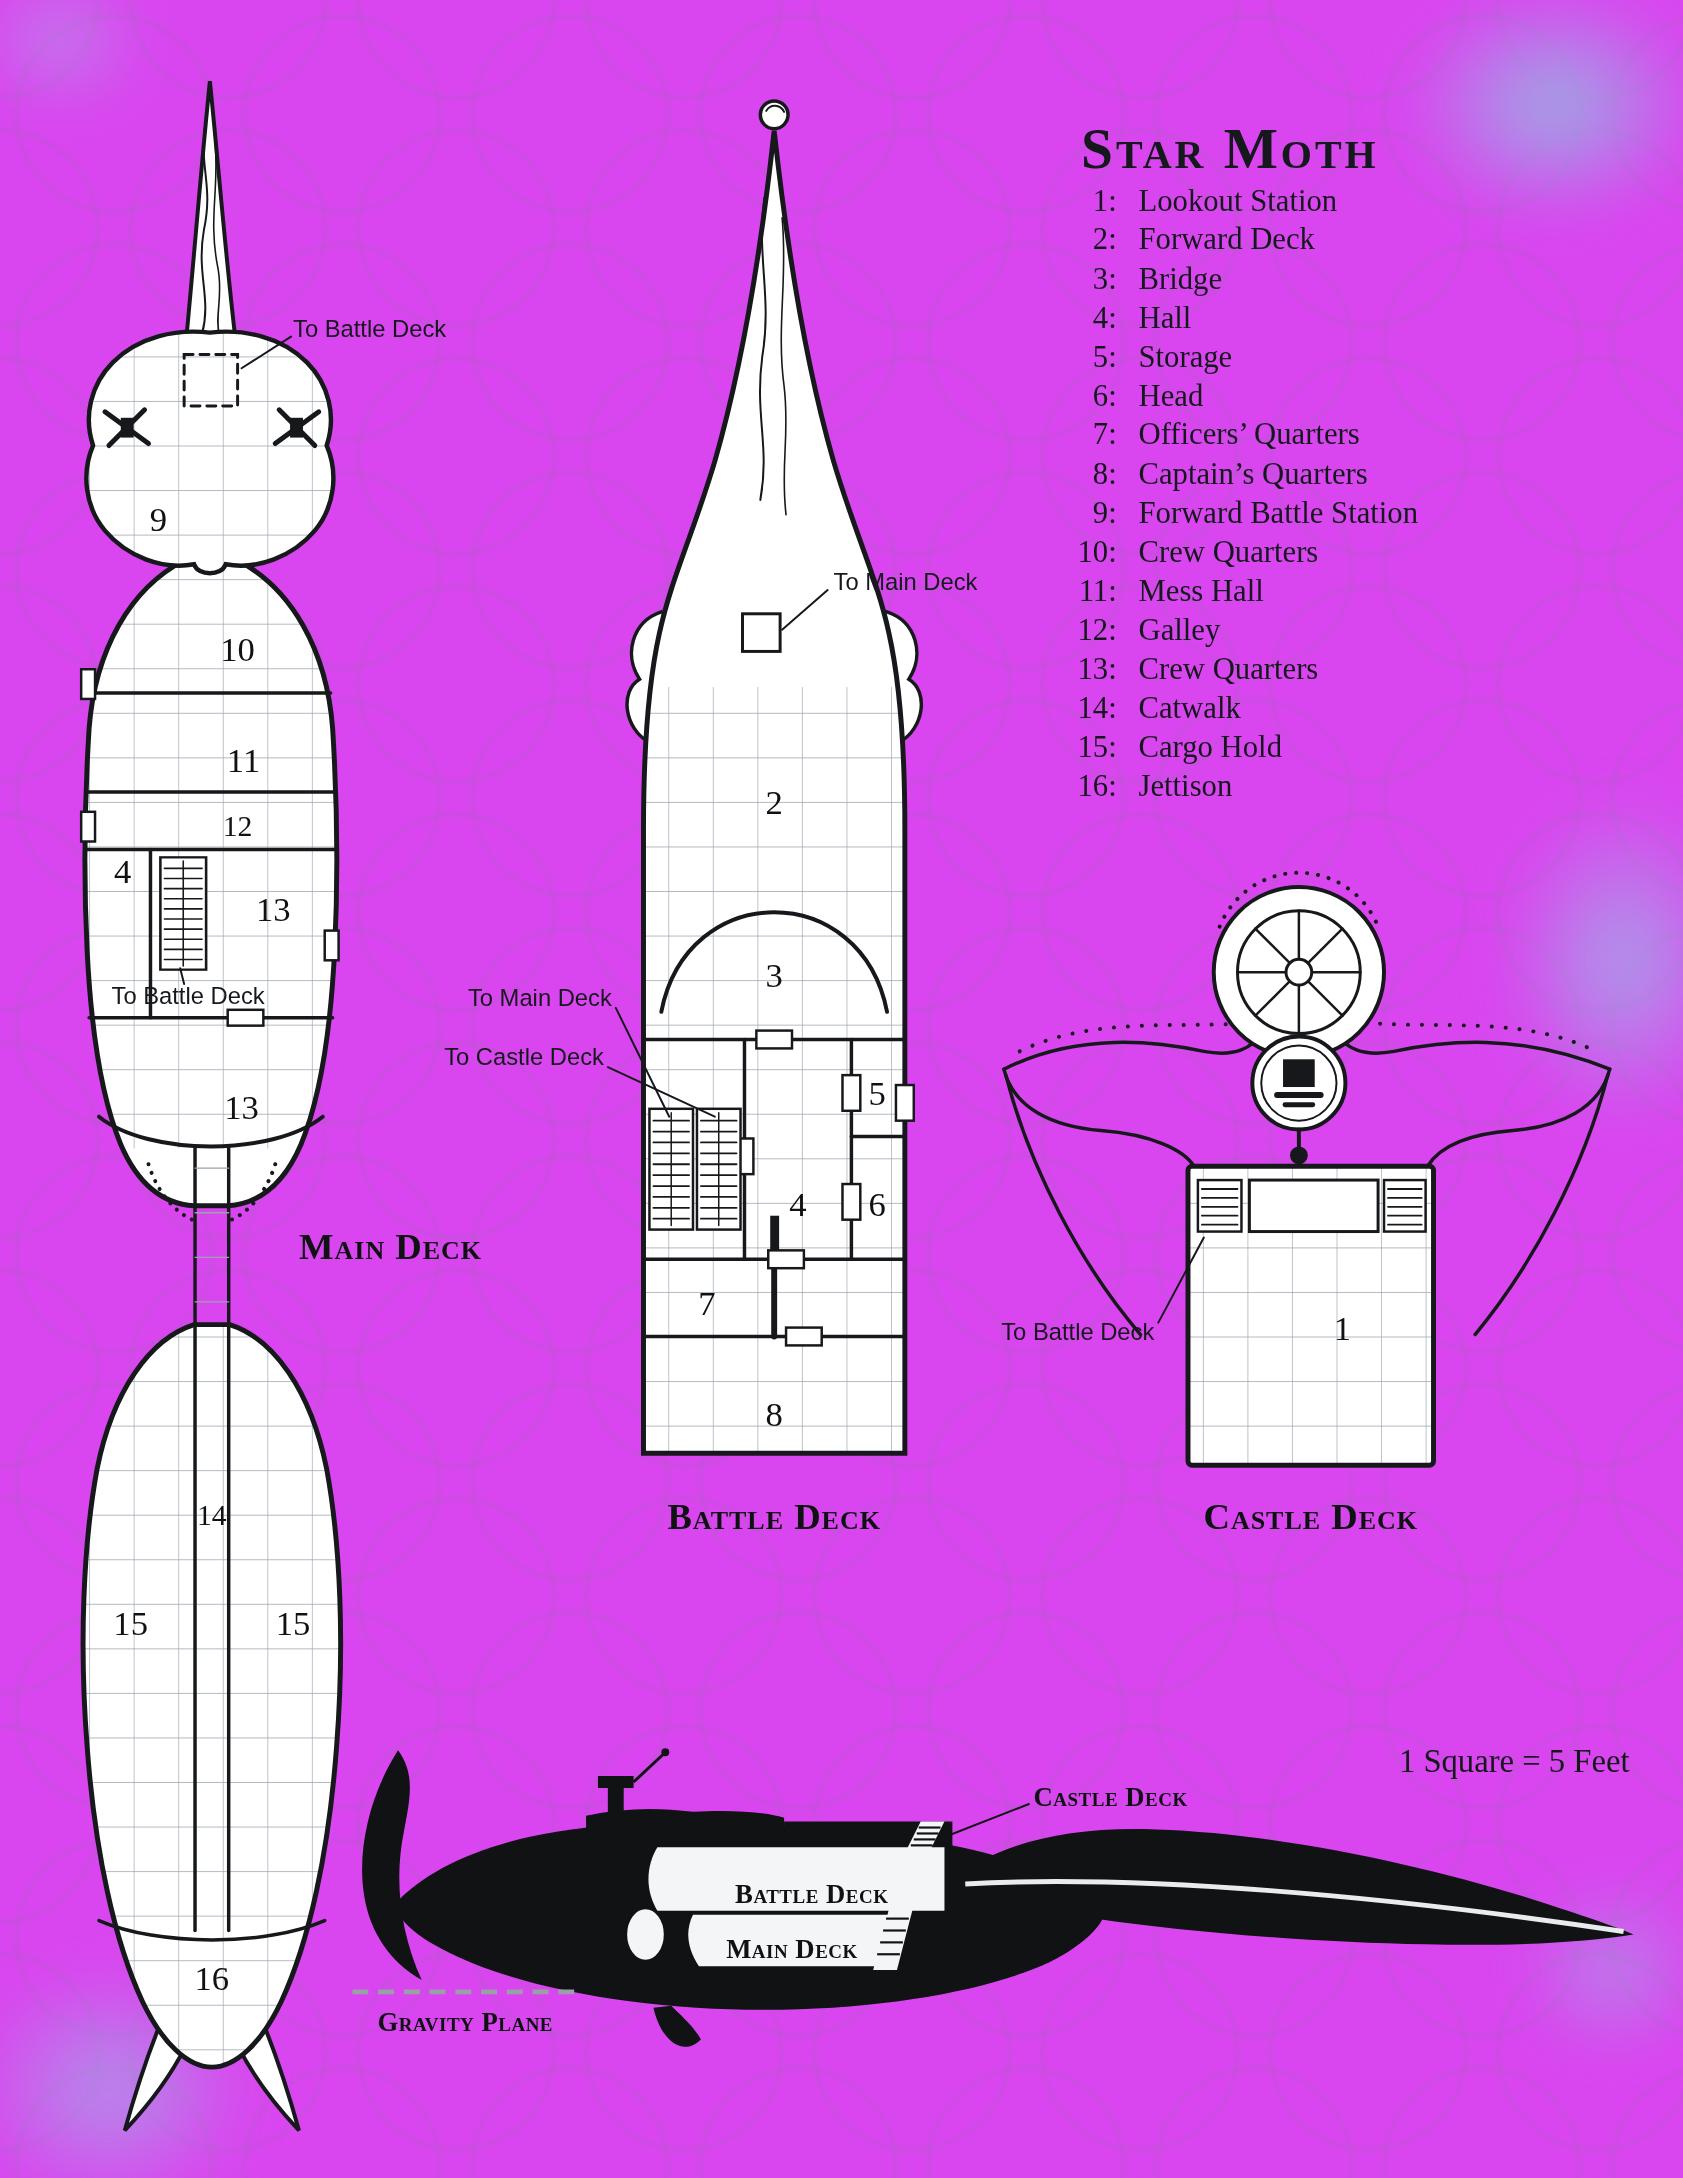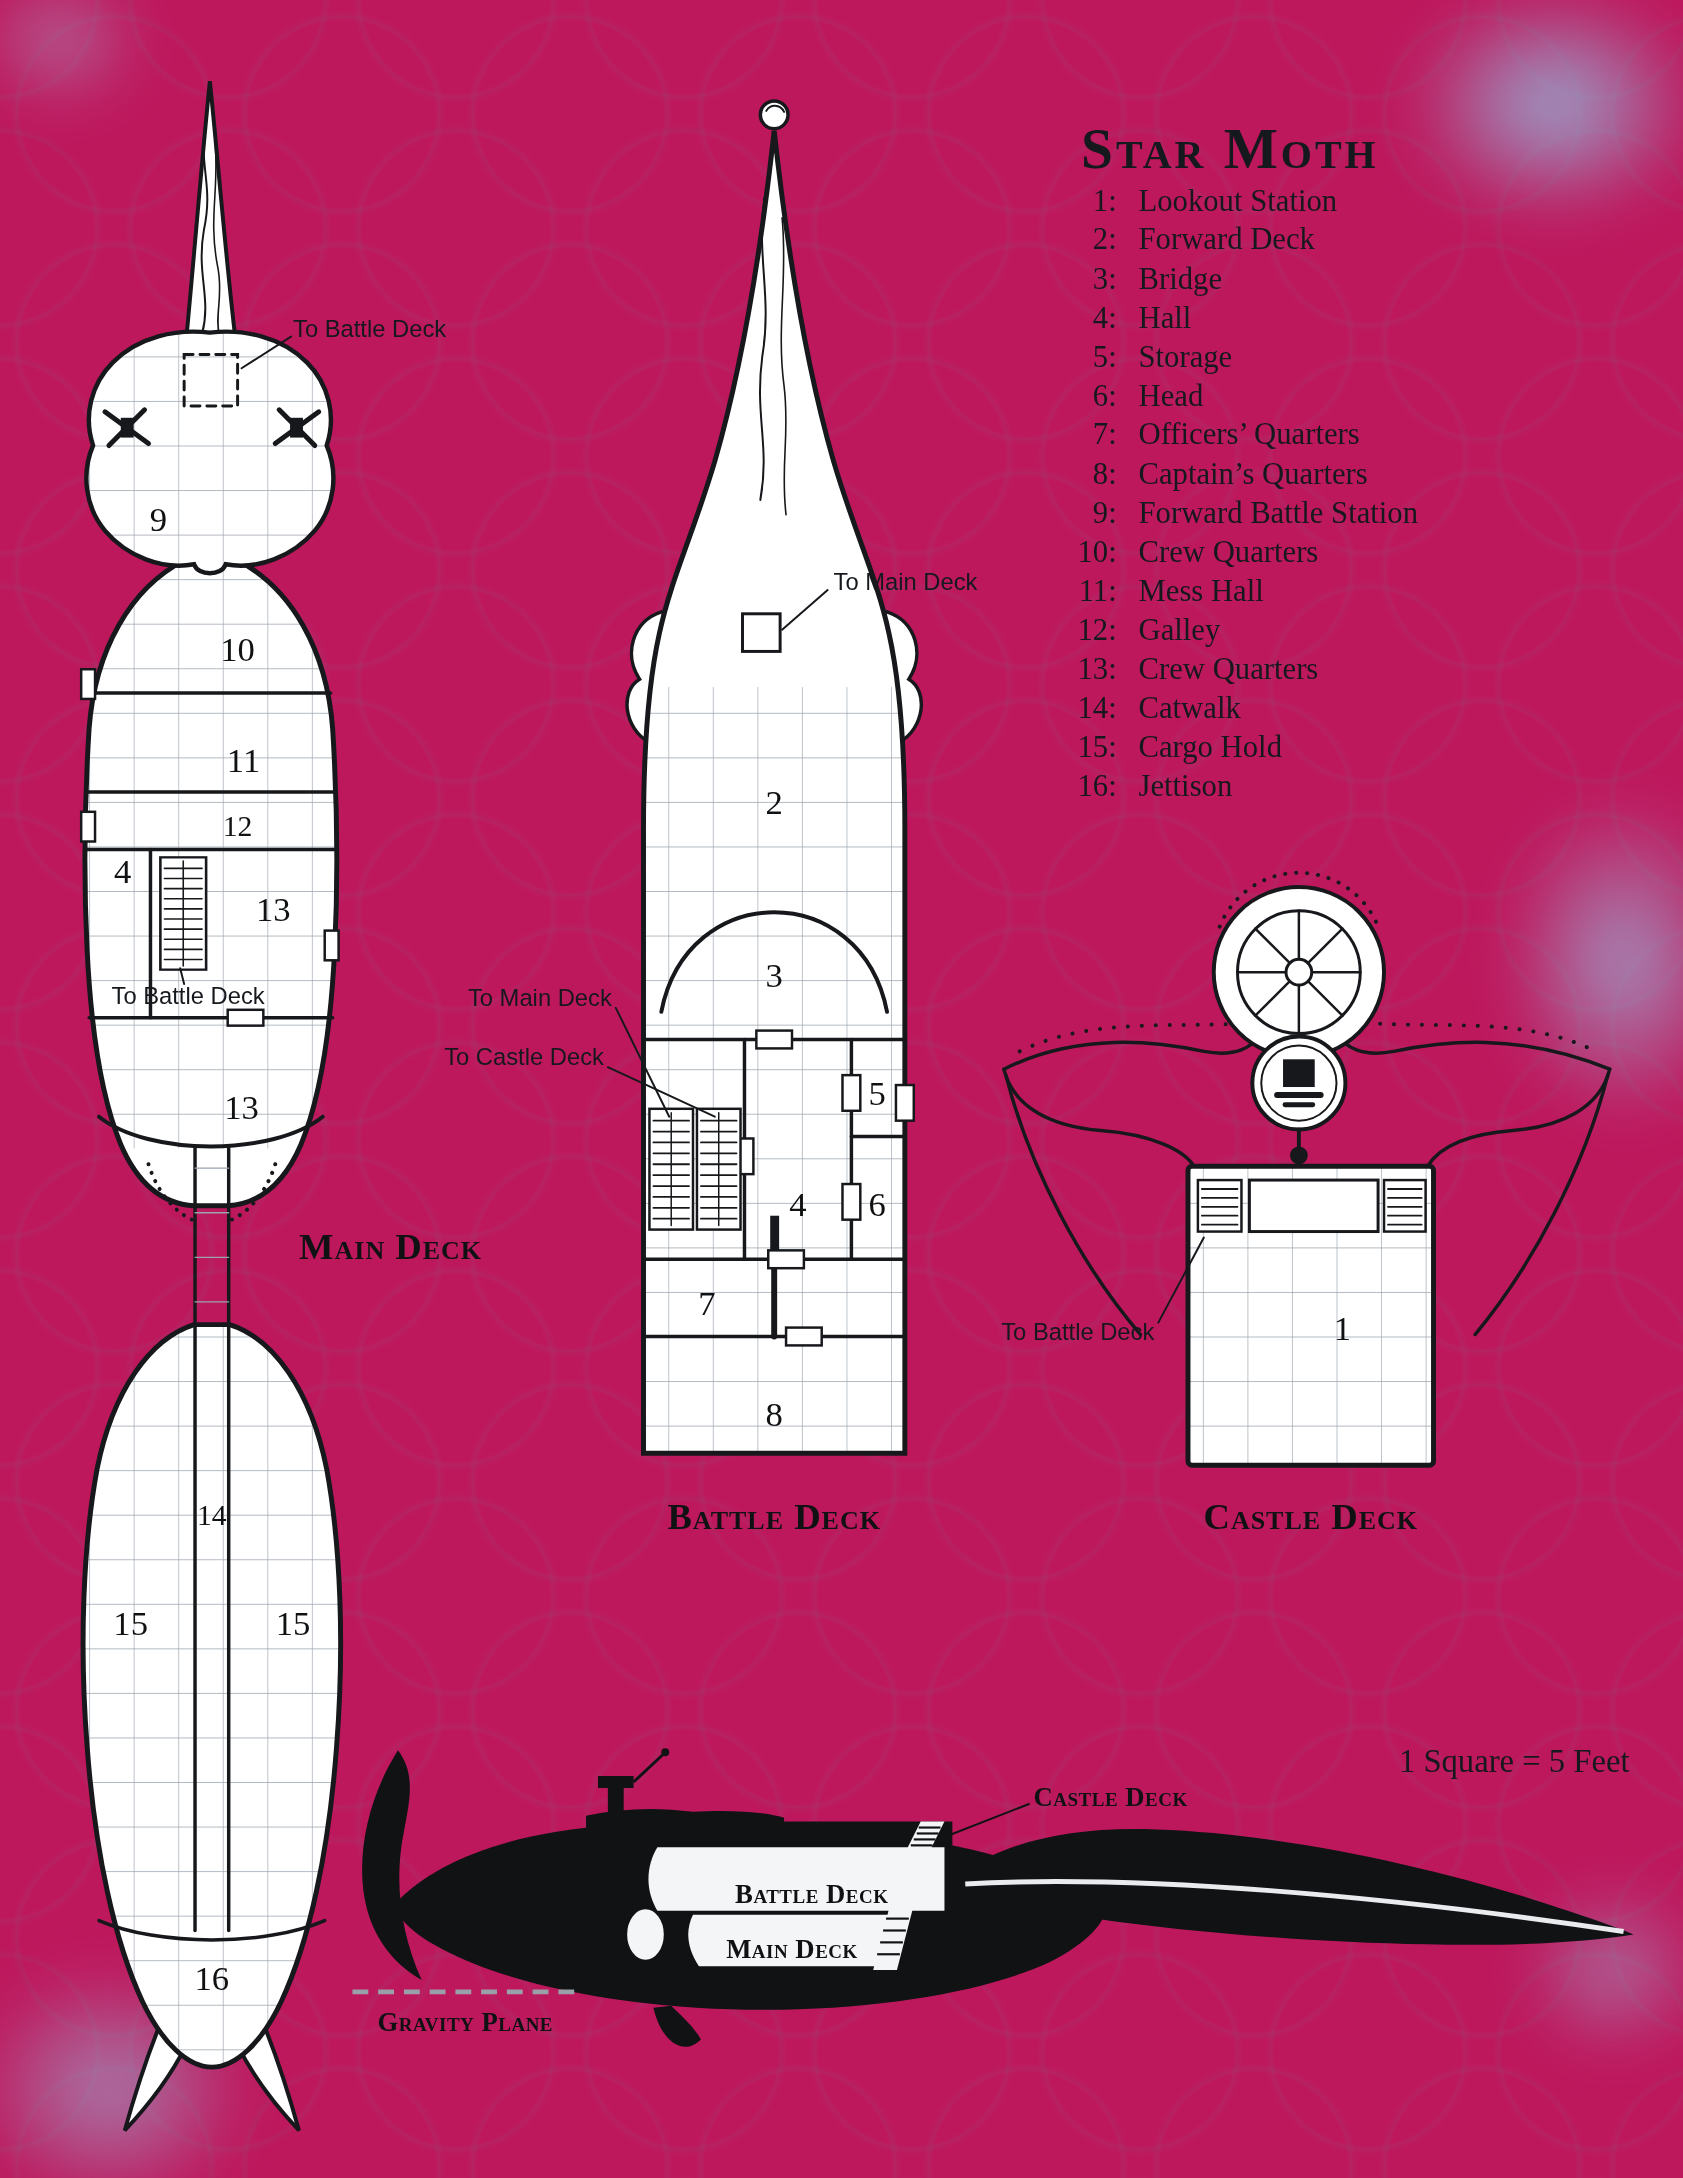--- a/index.html
+++ b/index.html
@@ -1,16 +1,16 @@
 <!DOCTYPE html>
 <html><head>
 <meta charset="utf-8">
 <style>
   html,body{margin:0;padding:0;}
-  #page{position:relative;width:1683px;height:2178px;background:#be185d;overflow:hidden;
+  #page{position:relative;width:1683px;height:2178px;background:#d946ef;overflow:hidden;
         font-family:"Liberation Serif","DejaVu Serif",serif;}
   #bg-pattern{position:absolute;inset:0;
     background-image:
       radial-gradient(circle, rgba(110,120,135,0) 58%, rgba(110,120,135,0.10) 60%, rgba(110,120,135,0) 64%),
       radial-gradient(circle, rgba(110,120,135,0) 58%, rgba(110,120,135,0.10) 60%, rgba(110,120,135,0) 64%);
     background-size:228px 228px,228px 228px;
     background-position:0 0,114px 114px;}
   .blob{position:absolute;border-radius:50%;filter:blur(28px);pointer-events:none;}
   #blob-tr{top:-59px;right:-79px;width:416px;height:327px;
     background:radial-gradient(closest-side,rgba(145,192,226,0.85),rgba(145,192,226,0) 72%);}

